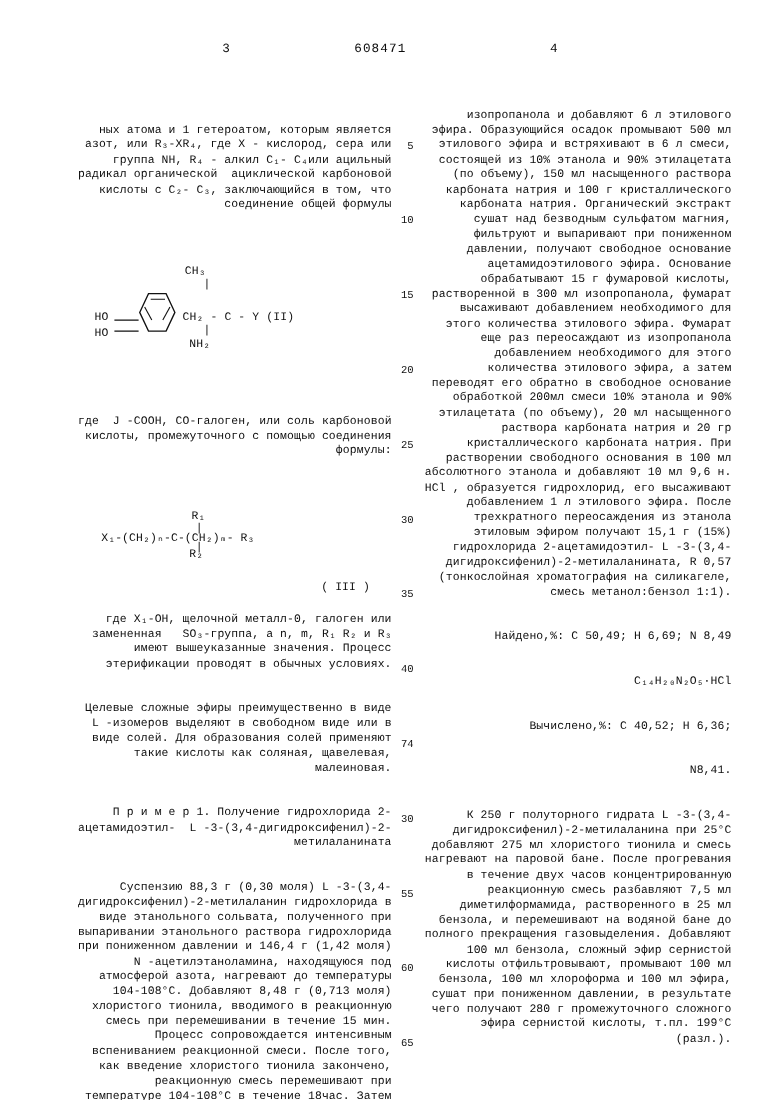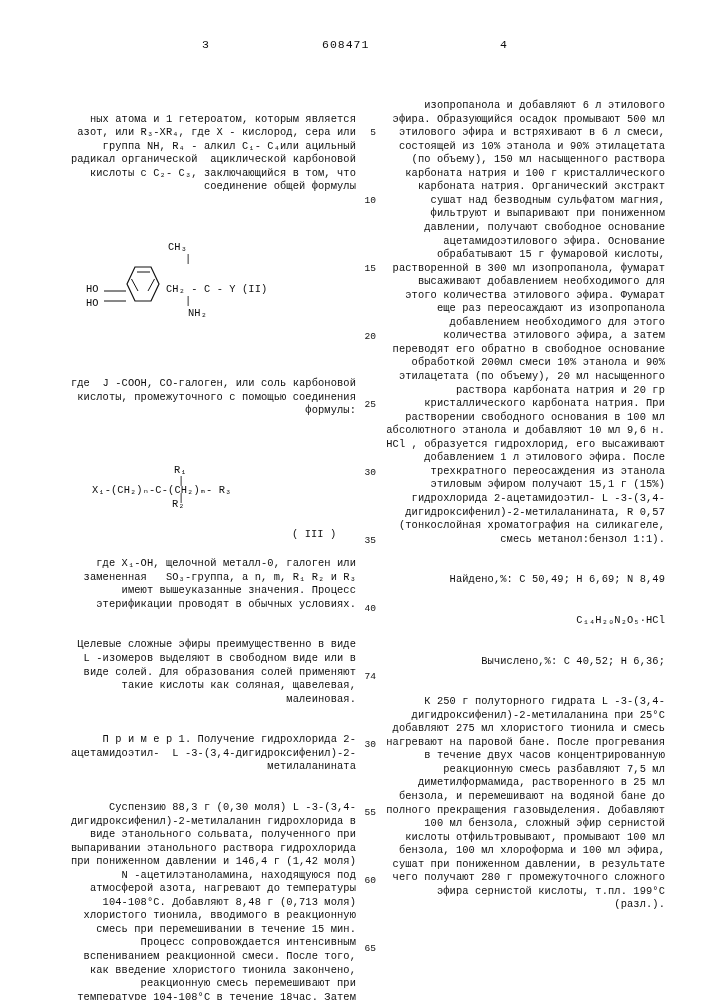--- a/index.html
+++ b/index.html
@@ -158,21 +158,21 @@
           <line x1="28.5" y1="14" x2="22" y2="26" stroke="#111" stroke-width="1"></line>
           <line x1="5.5" y1="14" x2="12" y2="26" stroke="#111" stroke-width="1"></line>
         </svg>
         <span class="fml" style="left:12px; top:44px; width:8px;">&nbsp;</span>
         <svg style="position:absolute; left:0px; top:44px; width:60px; height:22px;" viewBox="0 0 60 22">
           <line x1="36" y1="6" x2="58" y2="6" stroke="#111" stroke-width="1"></line>
           <line x1="36" y1="16" x2="58" y2="16" stroke="#111" stroke-width="1"></line>
         </svg>
         <span class="fml" style="left:98px; top:42px;">CH₂ - C - Y (II)</span>
         <span class="fml" style="left:117px; top:54px;">|</span>
-        <span class="fml" style="left:120px; top:66px;">NH₂</span>
+        <span class="fml" style="left:104px; top:66px;">NH₂</span>
       </div>
 
       <p class="para">где  J -COOH, CO-галоген, или соль карбоновой кислоты, промежуточного с помощью соединения формулы:</p>
 
       <div class="formula-iii">
         <span class="fml" style="left:106px; top:0px;">R₁</span>
         <span class="fml" style="left:110px; top:11px;">|</span>
         <span class="fml" style="left:24px; top:20px;">X₁-(CH₂)ₙ-C-(CH₂)ₘ- R₃</span>
         <span class="fml" style="left:110px; top:28px;">|</span>
         <span class="fml" style="left:104px; top:34px;">R₂</span>
@@ -183,18 +183,19 @@
       <p class="para">Целевые сложные эфиры преимущественно в виде  L -изомеров выделяют в свободном виде или в виде солей. Для образования солей применяют такие кислоты как соляная, щавелевая, малеиновая.</p>
       <p class="para">П р и м е р 1. Получение гидрохлорида 2-ацетамидоэтил-  L -3-(3,4-дигидроксифенил)-2-метилаланината</p>
       <p class="para">Суспензию 88,3 г (0,30 моля) L -3-(3,4-дигидроксифенил)-2-метилаланин гидрохлорида в виде этанольного сольвата, полученного при выпаривании этанольного раствора гидрохлорида при пониженном давлении и 146,4 г (1,42 моля) N -ацетилэтаноламина, находящуюся под атмосферой азота, нагревают до температуры 104-108°C. Добавляют 8,48 г (0,713 моля) хлористого тионила, вводимого в реакционную смесь при перемешивании в течение 15 мин. Процесс сопровождается интенсивным вспениванием реакционной смеси. После того, как введение хлористого тионила закончено, реакционную смесь перемешивают при температуре 104-108°C в течение 18час. Затем в течение семи минут вводят дополнительно 42,4 г (0,357 моля) хлористого тионила. Реакционную смесь перемешивают при температуре 104-108°C еще в течение 3,5 часов, а затем охлаждают до 30°C, и выпаривают при пониженном давлении, получают вязкий маслянистый продукт. Его суспендируют в 100 мл хлороформа, а хлороформ выпаривают при пониженном давлении. Эту процедуру повторяют трижды, а затем масло промывают 100 мл бензола, который декантируют после промывки. Полученный остаток растворяют в 700 мл</p>
     </div>
 
     <div class="col col-right">
       <p class="para">изопропанола и добавляют 6 л этилового эфира. Образующийся осадок промывают 500 мл этилового эфира и встряхивают в 6 л смеси, состоящей из 10% этанола и 90% этилацетата (по объему), 150 мл насыщенного раствора карбоната натрия и 100 г кристаллического карбоната натрия. Органический экстракт сушат над безводным сульфатом магния, фильтруют и выпаривают при пониженном давлении, получают свободное основание ацетамидоэтилового эфира. Основание обрабатывают 15 г фумаровой кислоты, растворенной в 300 мл изопропанола, фумарат высаживают добавлением необходимого для этого количества этилового эфира. Фумарат еще раз переосаждают из изопропанола добавлением необходимого для этого количества этилового эфира, а затем переводят его обратно в свободное основание обработкой 200мл смеси 10% этанола и 90% этилацетата (по объему), 20 мл насыщенного раствора карбоната натрия и 20 гр кристаллического карбоната натрия. При растворении свободного основания в 100 мл абсолютного этанола и добавляют 10 мл 9,6 н. HCl , образуется гидрохлорид, его высаживают добавлением 1 л этилового эфира. После трехкратного переосаждения из этанола этиловым эфиром получают 15,1 г (15%) гидрохлорида 2-ацетамидоэтил- L -3-(3,4-дигидроксифенил)-2-метилаланината, R 0,57 (тонкослойная хроматография на силикагеле, смесь метанол:бензол 1:1).</p>
       <p class="para">Найдено,%: С 50,49; Н 6,69; N 8,49</p>
       <p class="para">C₁₄H₂₀N₂O₅·HCl</p>
       <p class="para">Вычислено,%: С 40,52; Н 6,36;</p>
+      <p class="para">N8,41.</p>
       <p class="para">К 250 г полуторного гидрата L -3-(3,4-дигидроксифенил)-2-метилаланина при 25°C добавляют 275 мл хлористого тионила и смесь нагревают на паровой бане. После прогревания в течение двух часов концентрированную реакционную смесь разбавляют 7,5 мл диметилформамида, растворенного в 25 мл бензола, и перемешивают на водяной бане до полного прекращения газовыделения. Добавляют 100 мл бензола, сложный эфир сернистой кислоты отфильтровывают, промывают 100 мл бензола, 100 мл хлороформа и 100 мл эфира, сушат при пониженном давлении, в результате чего получают 280 г промежуточного сложного эфира сернистой кислоты, т.пл. 199°C (разл.).</p>
       
     </div>
 
   </div>
 </div>
 
 </body></html>

